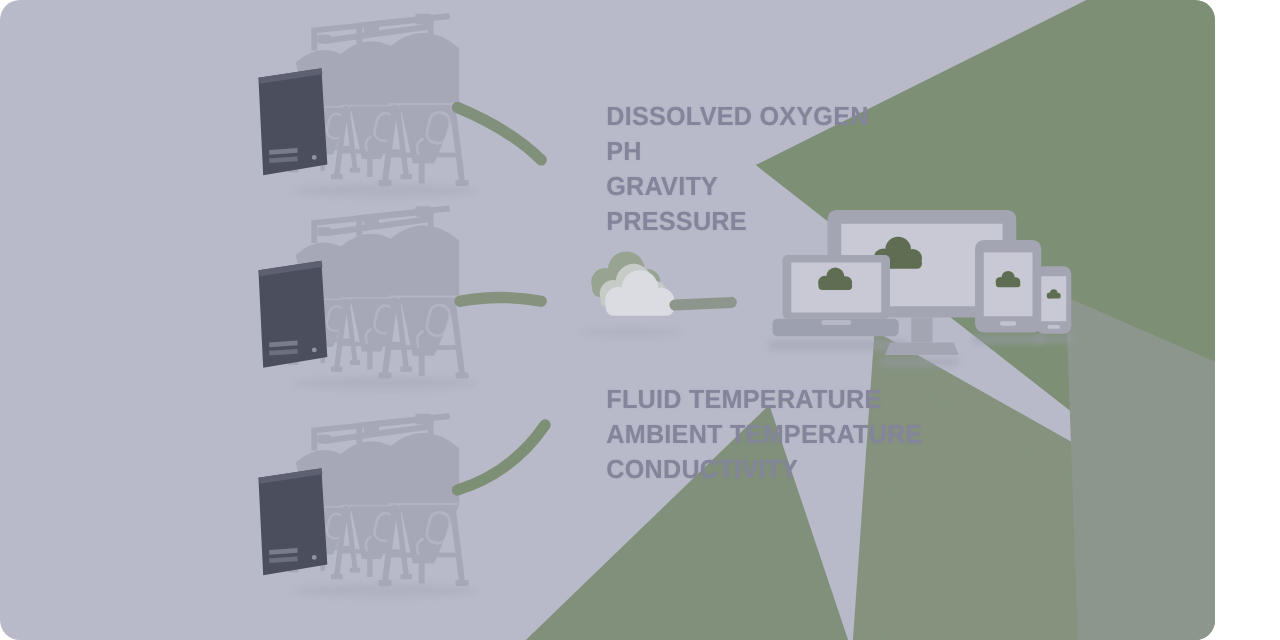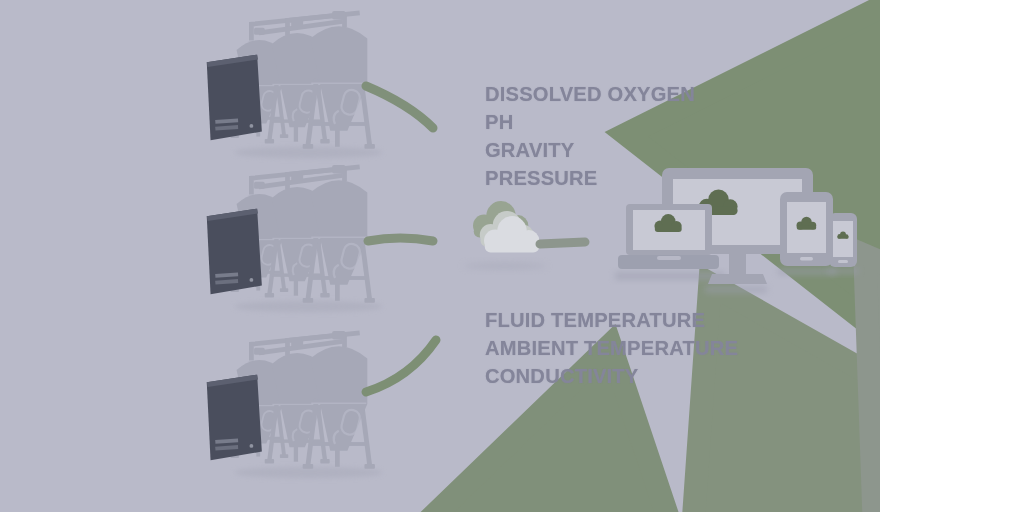--- a/index.html
+++ b/index.html
@@ -1,21 +1,22 @@
 <!DOCTYPE html>
 <html><head>
 <meta charset="utf-8">
 <style>
   html,body{margin:0;padding:0;}
   .canvas{
     position:relative;
-    width:880px;height:512px;
+    width:972px;height:512px;
     background:#b9bac9;
     overflow:hidden;
     font-family:"Liberation Sans",sans-serif;
+    border-radius:16px;
   }
   .scene{position:absolute;left:0;top:0;}
   .sensor-list{
     position:absolute;
     left:485px;
     color:#84859a;
     font-weight:700;
     font-size:21px;
     line-height:28px;
     letter-spacing:0.2px;

